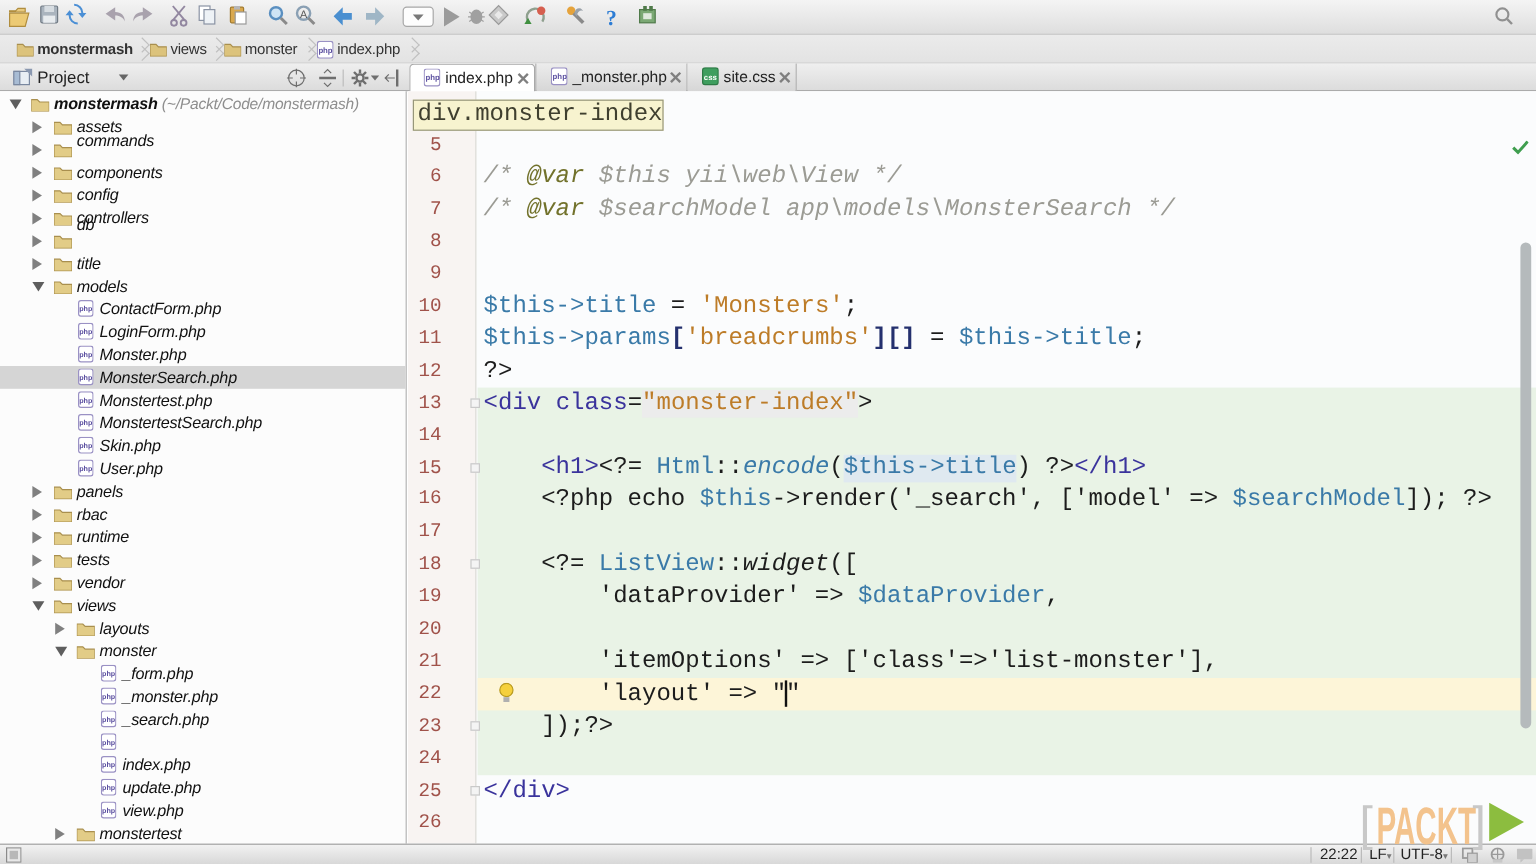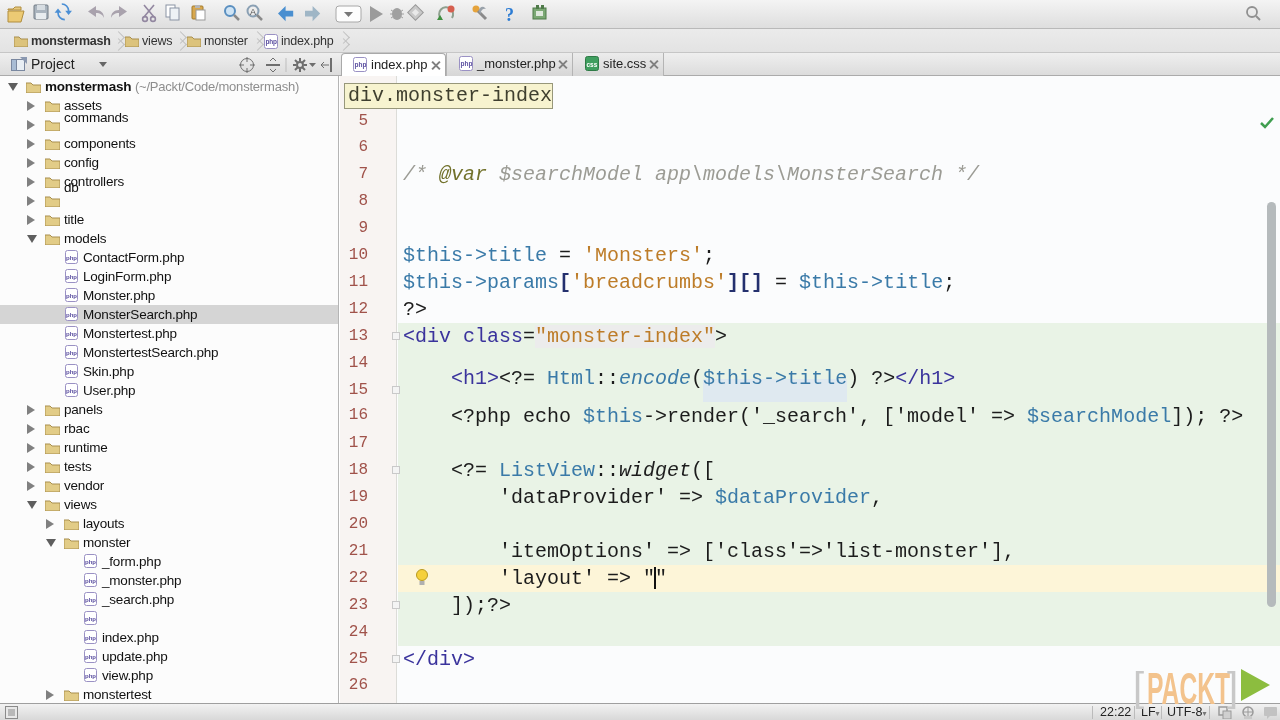--- a/index.html
+++ b/index.html
@@ -24,21 +24,21 @@
 #projhead { left:0; top:53px; width:339px; height:23px; font-size:14px; color:#222; }
 
 .tab { position:absolute; top:53px; height:23px; font-size:13px; color:#222; }
 .tab.inactive { background:linear-gradient(#ececec,#d6d6d6); border-left:1px solid #b4b4b4; border-right:1px solid #b4b4b4; }
 .tab.active { background:#fff; border:1px solid #a9a9a9; border-bottom:none; border-radius:4px 4px 0 0; height:24px; }
 .tabx { position:absolute; top:7px; width:9px; height:9px; }
 .tabx:before, .tabx:after { content:""; position:absolute; left:4px; top:-1px; width:2px; height:11px; background:#7f7f7f; }
 .tabx:before { transform:rotate(45deg); } .tabx:after { transform:rotate(-45deg); }
 
 #tree { left:0; top:76px; width:339px; height:627px; background:#fcfcfc; border-right:1px solid #b5b5b5; overflow:hidden; }
-.row { position:absolute; left:0; width:339px; height:19px; line-height:19px; font-size:13.5px; letter-spacing:-0.2px; color:#111; white-space:nowrap; }
+.row { position:absolute; left:0; width:339px; height:19px; line-height:19px; font-size:13.5px; letter-spacing:-0.2px; color:#111; white-space:nowrap;font-style:italic; }
 .row b { font-weight:bold; }
 .gray { color:#8e8e8e; font-size:13px; }
 .tri-r { position:absolute; top:5px; width:0; height:0; border-left:8px solid #808080; border-top:5px solid transparent; border-bottom:5px solid transparent; }
 .tri-d { position:absolute; top:6px; width:0; height:0; border-top:8px solid #5e5e5e; border-left:5px solid transparent; border-right:5px solid transparent; }
 .sel { position:absolute; left:0; width:339px; height:19px; background:#d5d5d5; }
 
 #editor { left:340px; top:76px; width:940px; height:627px; background:#fbfcfd; overflow:hidden; }
 #gutter-bg { position:absolute; left:0; top:0; width:57px; height:627px; background:#f8f4f2; border-right:1px solid #dcdcd8; }
 .codeline { position:absolute; left:63px; height:27px; line-height:27px; font-family:"Liberation Mono", monospace; font-size:20px; color:#1c1c1c; white-space:pre; }
 .lnum { position:absolute; height:27px; line-height:27px; font-family:"Liberation Mono", monospace; font-size:16px; color:#a0524a; text-align:right; width:40px; left:-12px; }
@@ -427,35 +427,36 @@
   </div>
 
 <div class="abs" id="editor">
     <div id="gutter-bg"></div>
     <div class="abs" style="left:58px;top:246.75px;width:882px;height:322.79999999999995px;background:#e9f3e6"></div>
     <div class="abs" style="left:58px;top:488.84999999999997px;width:882px;height:26.9px;background:#fdf5d8"></div>
     <div class="abs" style="left:195px;top:248.75px;width:180px;height:23px;background:#ececec"></div>
     <div class="abs" style="left:363px;top:302.55px;width:144px;height:23px;background:#dfe9f0"></div>
     <div class="lnum" style="top:31.55px">5</div>
     <div class="lnum" style="top:58.45px">6</div>
+    <div class="codeline" style="top:58.45px"><span class="c">/* </span><span class="a">@var</span><span class="c"> $this yii\web\View */</span></div>
     <div class="lnum" style="top:85.35px">7</div>
     <div class="codeline" style="top:85.35px"><span class="c">/* </span><span class="a">@var</span><span class="c"> $searchModel app\models\MonsterSearch */</span></div>
     <div class="lnum" style="top:112.24999999999999px">8</div>
     <div class="lnum" style="top:139.15px">9</div>
     <div class="lnum" style="top:166.05px">10</div>
     <div class="codeline" style="top:166.05px"><span class="v">$this-&gt;title</span> = <span class="s">'Monsters'</span>;</div>
     <div class="lnum" style="top:192.95px">11</div>
     <div class="codeline" style="top:192.95px"><span class="v">$this-&gt;params</span><span class="nb">[</span><span class="s">'breadcrumbs'</span><span class="nb">][]</span> = <span class="v">$this-&gt;title</span>;</div>
     <div class="lnum" style="top:219.85px">12</div>
     <div class="codeline" style="top:219.85px">?&gt;</div>
     <div class="lnum" style="top:246.75px">13</div>
     <div class="codeline" style="top:246.75px"><span class="t">&lt;div</span> <span class="t">class</span>=<span class="s">"monster-index"</span>&gt;</div>
     <div class="lnum" style="top:273.65px">14</div>
     <div class="lnum" style="top:300.55px">15</div>
-    <div class="codeline" style="top:289px">    <span class="t">&lt;h1&gt;</span>&lt;?= <span class="v">Html</span>::<span class="vit">encode</span>(<span class="v">$this-&gt;title</span>) ?&gt;<span class="t">&lt;/h1&gt;</span></div>
+    <div class="codeline" style="top:300px">    <span class="t">&lt;h1&gt;</span>&lt;?= <span class="v">Html</span>::<span class="vit">encode</span>(<span class="v">$this-&gt;title</span>) ?&gt;<span class="t">&lt;/h1&gt;</span></div>
     <div class="lnum" style="top:326px">16</div>
     <div class="codeline" style="top:327.45px">    &lt;?php echo <span class="v">$this</span>-&gt;render('_search', ['model' =&gt; <span class="v">$searchModel</span>]); ?&gt;</div>
     <div class="lnum" style="top:354.34999999999997px">17</div>
     <div class="lnum" style="top:381.25px">18</div>
     <div class="codeline" style="top:381.25px">    &lt;?= <span class="v">ListView</span>::<span class="it">widget</span>([</div>
     <div class="lnum" style="top:408.15px">19</div>
     <div class="codeline" style="top:408.15px">        'dataProvider' =&gt; <span class="v">$dataProvider</span>,</div>
     <div class="lnum" style="top:435.05px">20</div>
     <div class="lnum" style="top:461.95px">21</div>
     <div class="codeline" style="top:461.95px">        'itemOptions' =&gt; ['class'=&gt;'list-monster'],</div>

